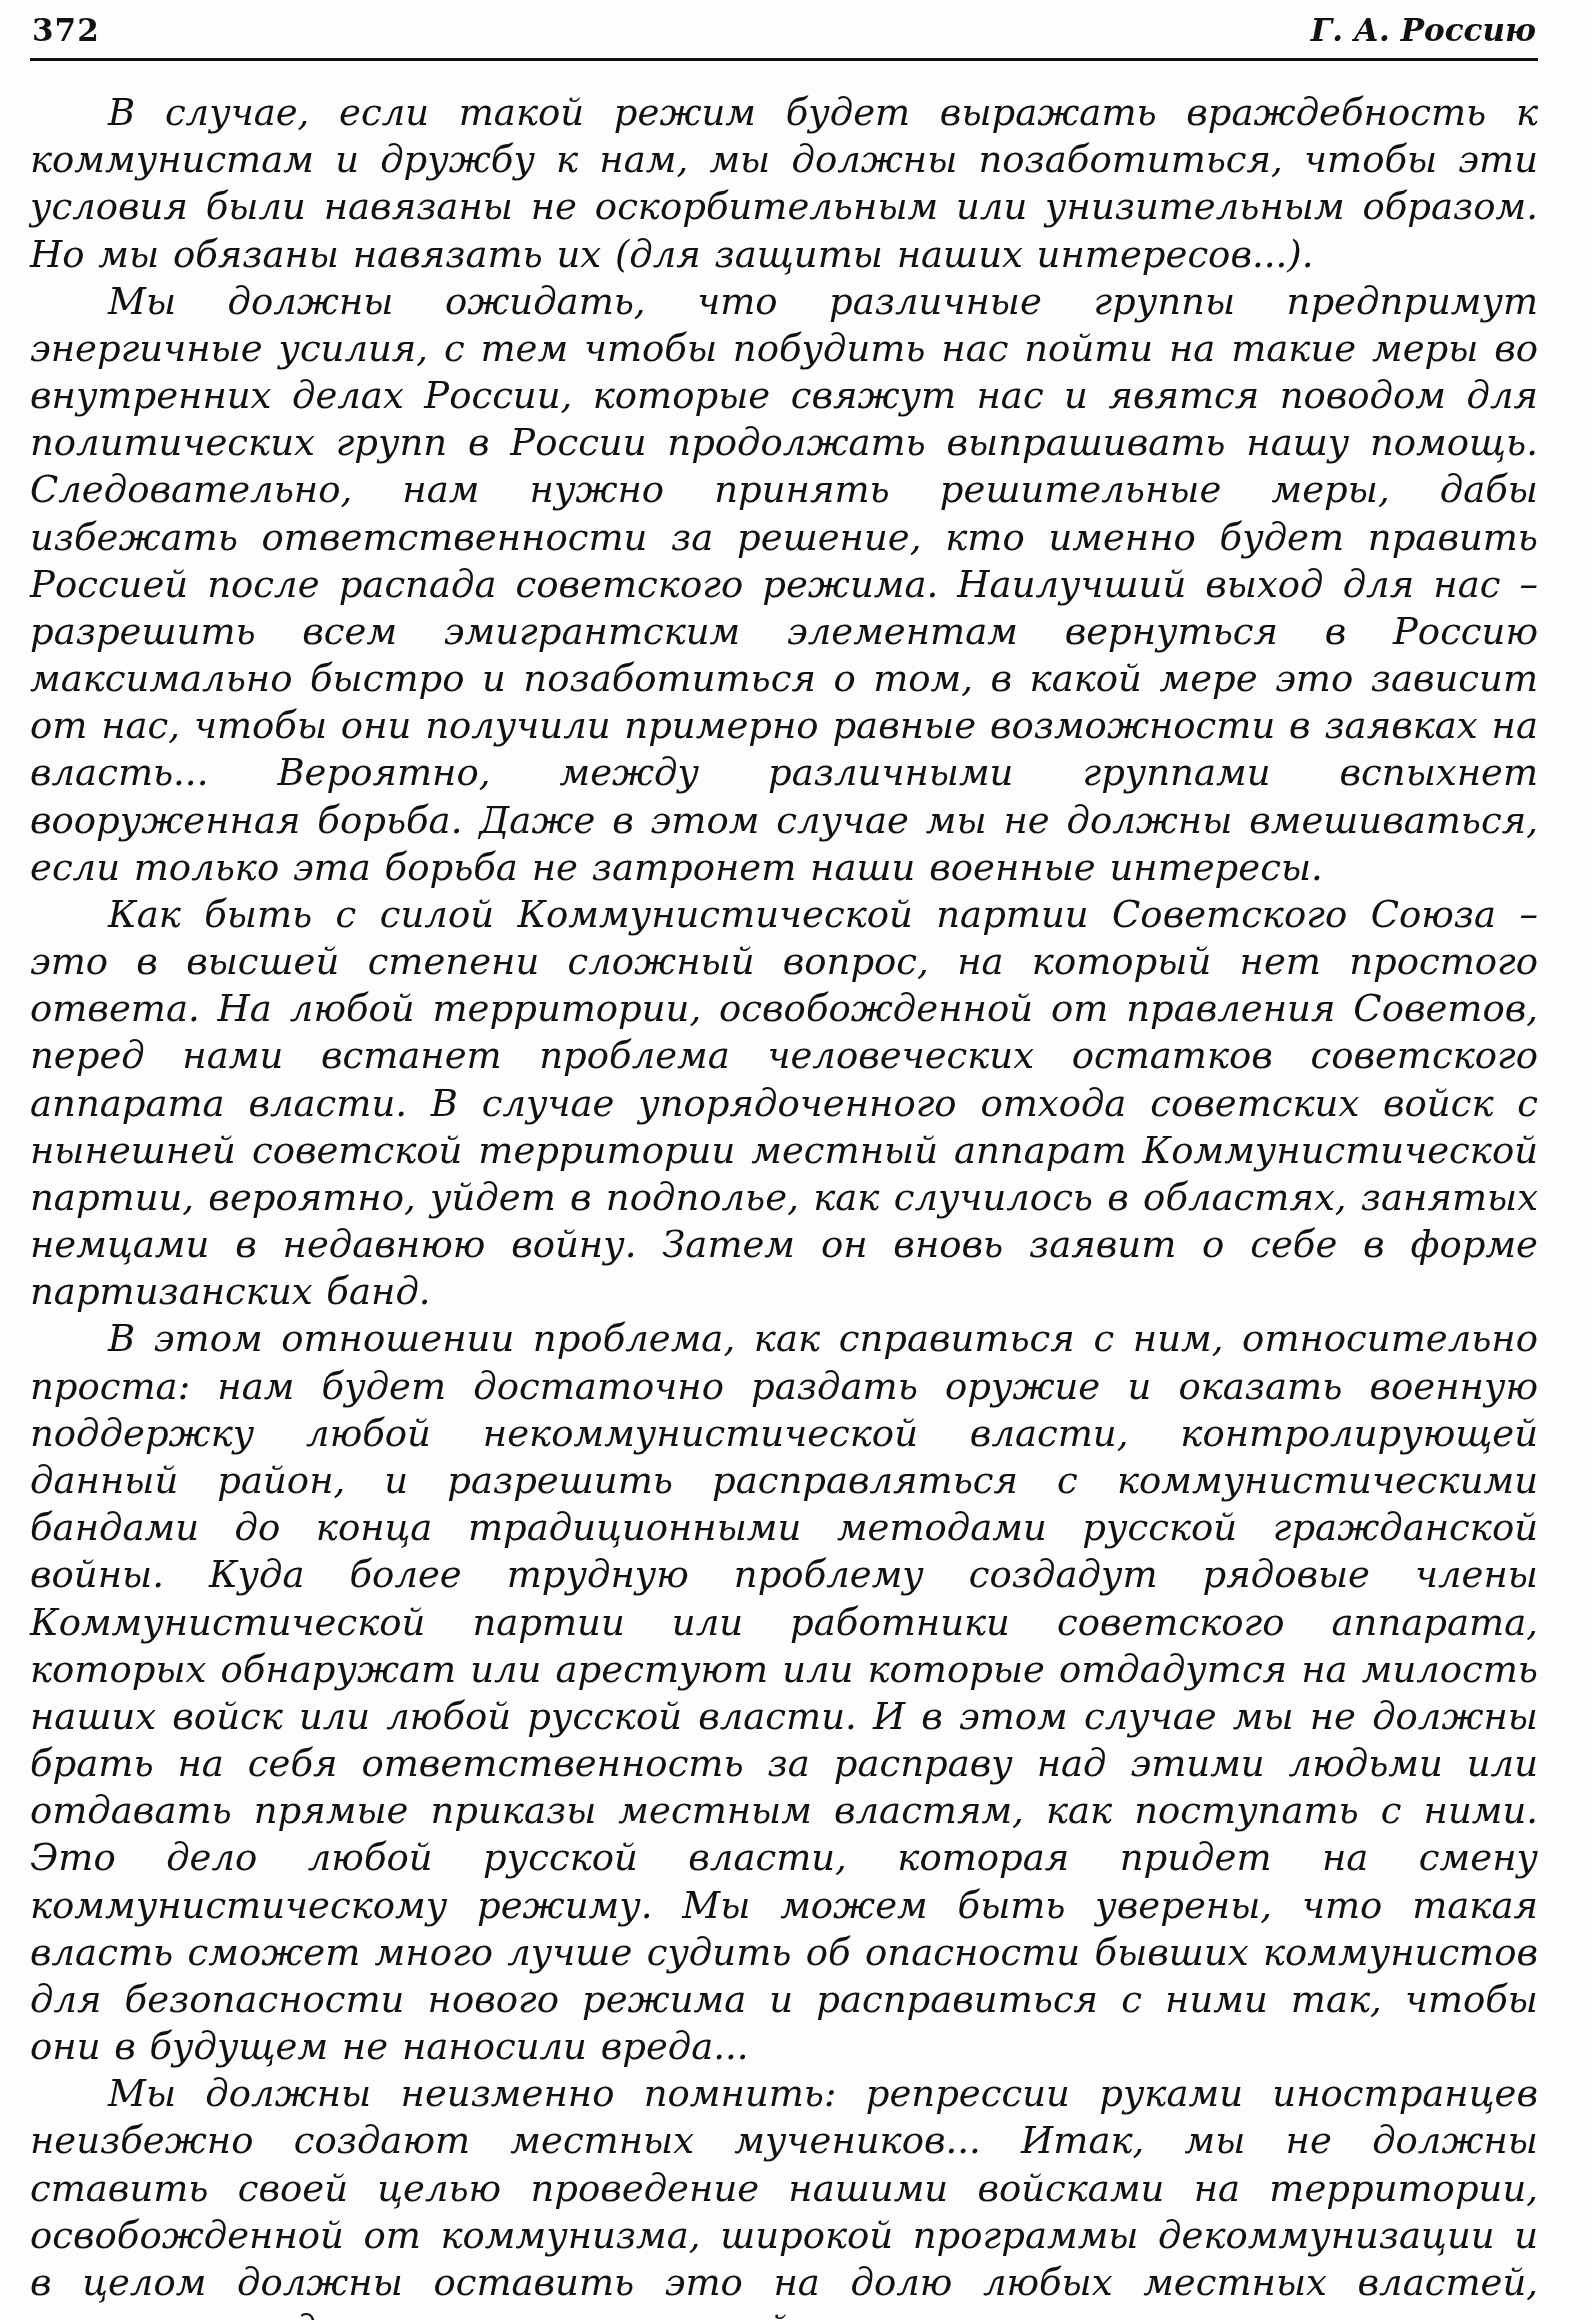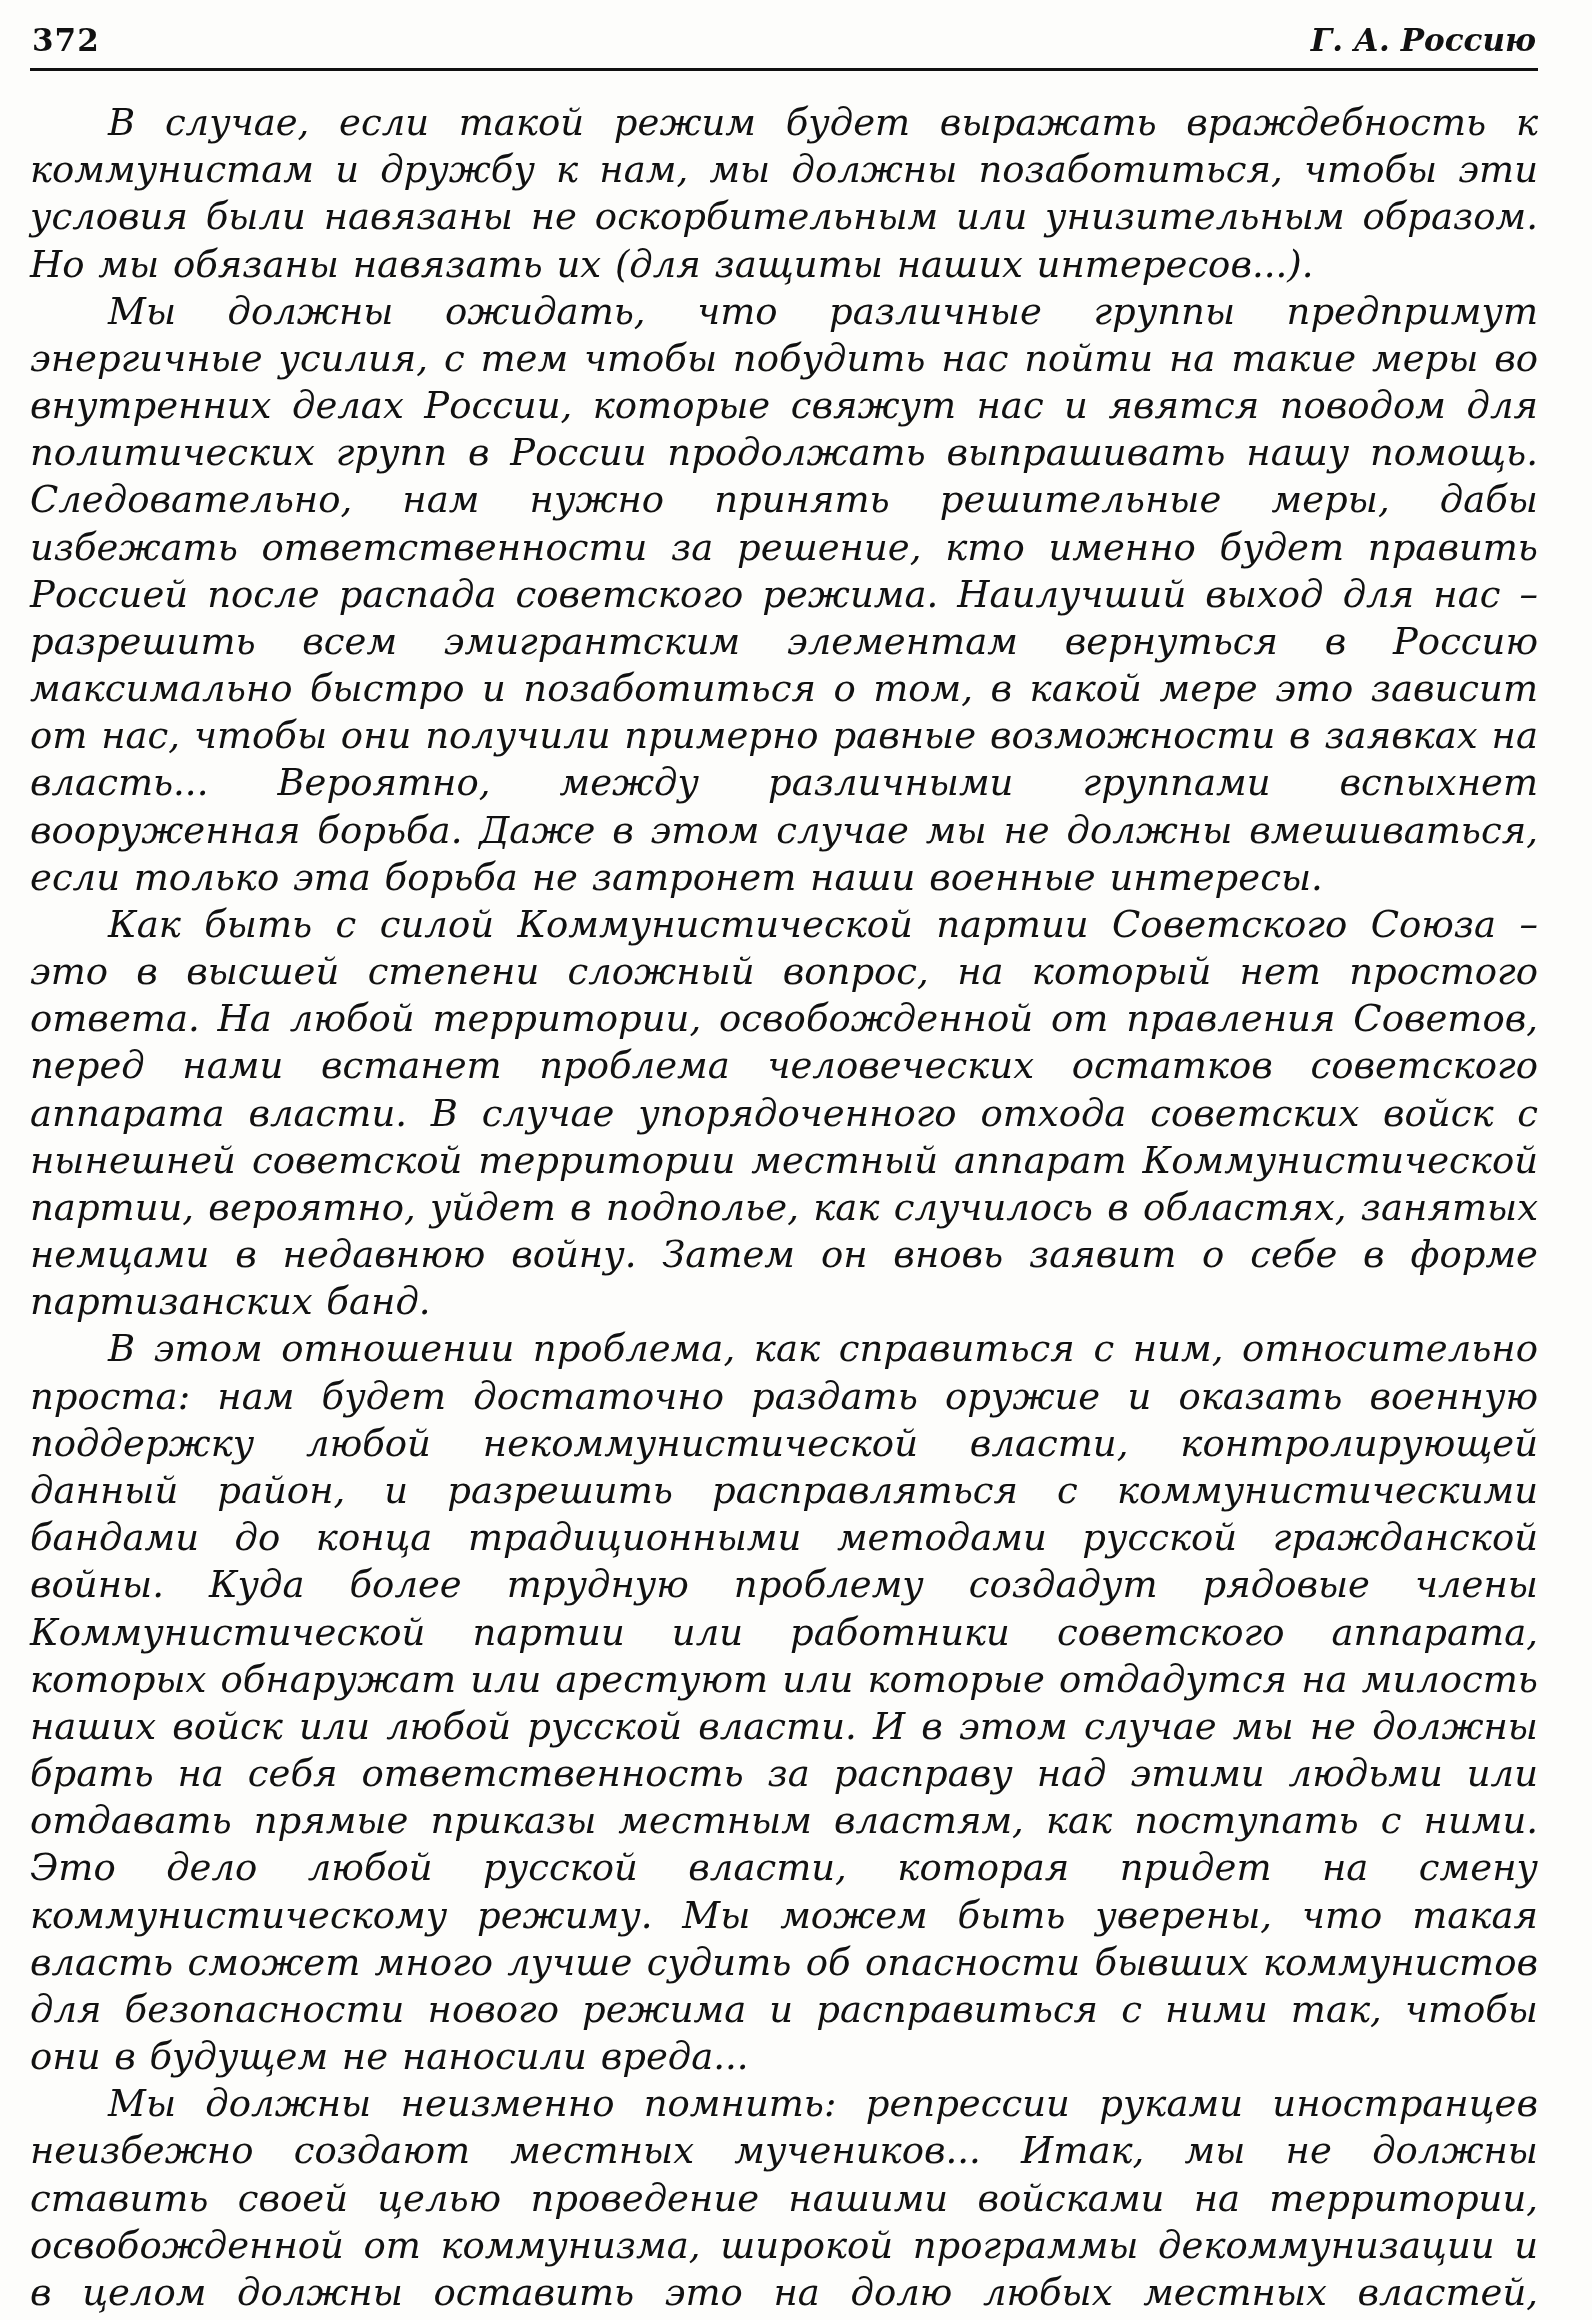--- a/index.html
+++ b/index.html
@@ -9,21 +9,21 @@
   }
   .page {
     position: relative;
     width: 1592px;
     height: 2320px;
     margin: 0 auto;
     background: #fdfdfb;
     color: #111;
     font-family: "DejaVu Serif", "Liberation Serif", serif;
     box-sizing: border-box;
-    padding: 22px 54px 30px 30px;
+    padding: 12px 54px 30px 30px;
     overflow: hidden;
   }
   .running-head {
     display: flex;
     justify-content: space-between;
     align-items: baseline;
     font-size: 31px;
     font-weight: bold;
     padding: 0 2px 10px 2px;
   }

